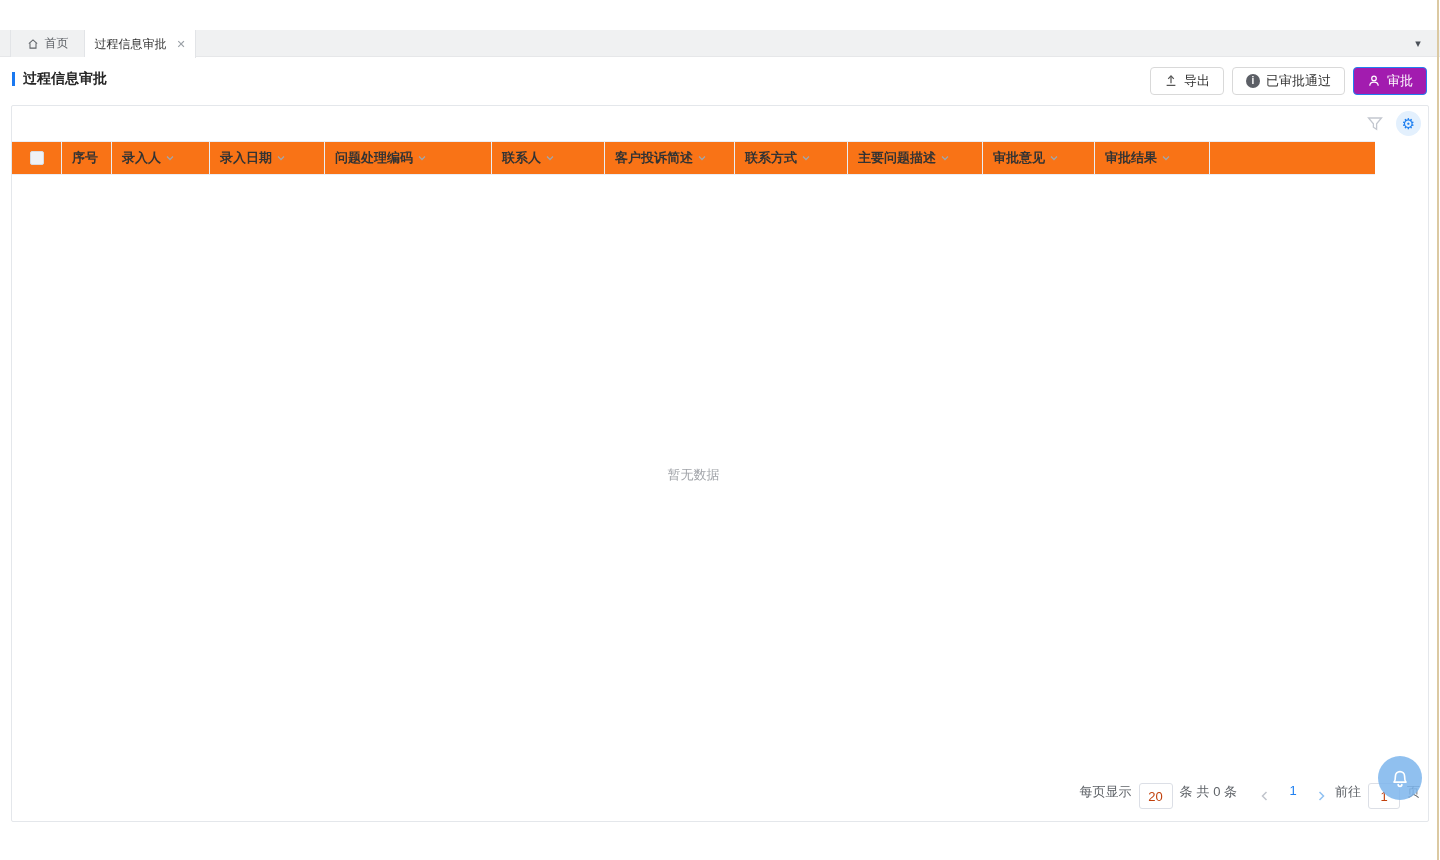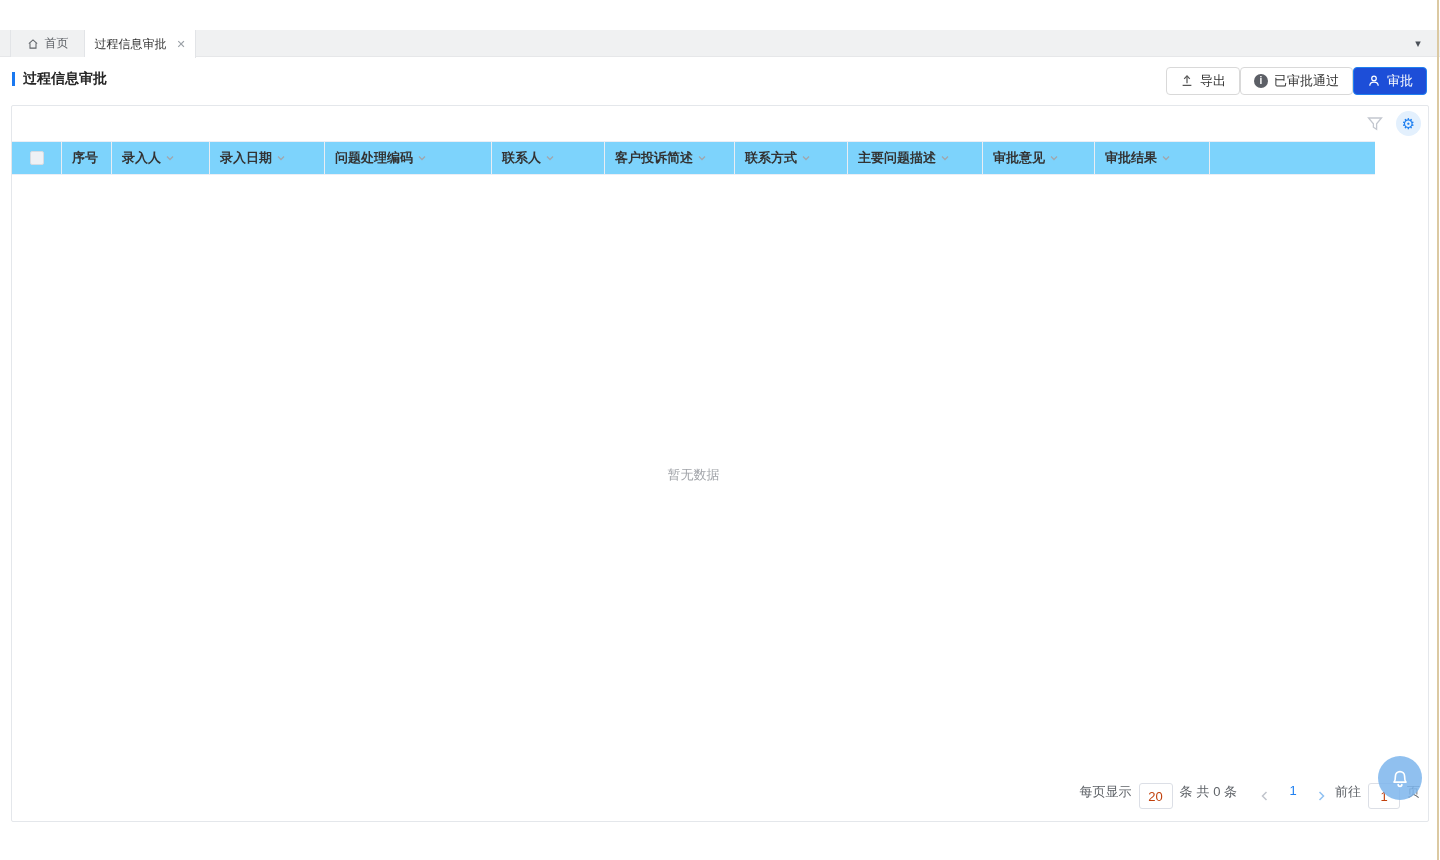--- a/index.html
+++ b/index.html
@@ -19,40 +19,40 @@
   .tab-close { color:#9aa0a6; font-size:11px; margin-left:4px; cursor:pointer; }
   .tab-collapse { position:absolute; right:12px; top:0; height:27px; width:20px;
     display:flex; align-items:center; justify-content:center; color:#4a5058;
     font-size:11px; cursor:pointer; }
 
   
   .titlebar { position:absolute; top:66px; left:0; width:1440px; height:30px; }
   .page-title { position:absolute; left:12px; top:4px; display:flex; align-items:center; }
   .title-accent { width:3px; height:14px; background:#1a78f0; margin-right:8px; }
   .title-text { font-size:14px; font-weight:bold; color:#262626; }
-  .action-group { position:absolute; right:13px; top:1px; display:flex; }
+  .action-group { position:absolute; right:13px; top:1px; display:flex; gap:8px; }
   .btn { height:28px; padding:0 13px; border:1px solid #d9d9d9; border-radius:4px;
     background:#fff; font-size:13px; color:#333; display:inline-flex;
     align-items:center; gap:6px; cursor:pointer; white-space:nowrap; }
-  .btn-primary { background:#1d4ed8; border-color:#2080f0; color:#fff; }
+  .btn-primary { background:#a21caf; border-color:#2080f0; color:#fff; }
   .info-circle { width:14px; height:14px; border-radius:50%; background:#5c5f66;
     color:#fff; font-size:10px; font-weight:bold; display:inline-flex;
     align-items:center; justify-content:center; font-style:normal; line-height:1; }
 
   
   .panel { position:absolute; left:11px; top:105px; width:1418px; height:717px;
     background:#fff; border:1px solid #e4e7eb; border-radius:2px; }
   .panel-toolbar { position:relative; height:35px; }
   .filter-btn { position:absolute; right:44px; top:9px; width:18px; height:18px;
     display:flex; align-items:center; justify-content:center; cursor:pointer; }
   .settings-btn { position:absolute; right:7px; top:5px; width:25px; height:25px;
     border-radius:50%; background:#e3f0fd; color:#2080f0; font-size:15px;
     display:flex; align-items:center; justify-content:center; cursor:pointer; }
 
-  .thead { display:flex; width:1363px; height:34px; background:#7dd3fc;
+  .thead { display:flex; width:1363px; height:34px; background:#f97316;
     border-top:1px solid #ebeef5; border-bottom:1px solid #ebeef5; }
   .th { display:flex; align-items:center; gap:4px; padding-left:10px;
     font-size:13px; font-weight:bold; color:#333; border-right:1px solid #e9edf3;
     cursor:pointer; overflow:hidden; white-space:nowrap; }
   .th-checkbox { justify-content:center; padding-left:0; }
   .c0{width:50px} .c1{width:50px} .c2{width:165px} .c3{width:98px} .c4{width:115px}
   .c5{width:167px} .c6{width:113px} .c7{width:130px} .c8{width:113px} .c9{width:135px}
   .c10{width:112px} .c11{width:115px}
   .checkbox { width:14px; height:14px; border:1px solid #d7dbe2; border-radius:2px;
     background:#eff1f5; cursor:pointer; }

